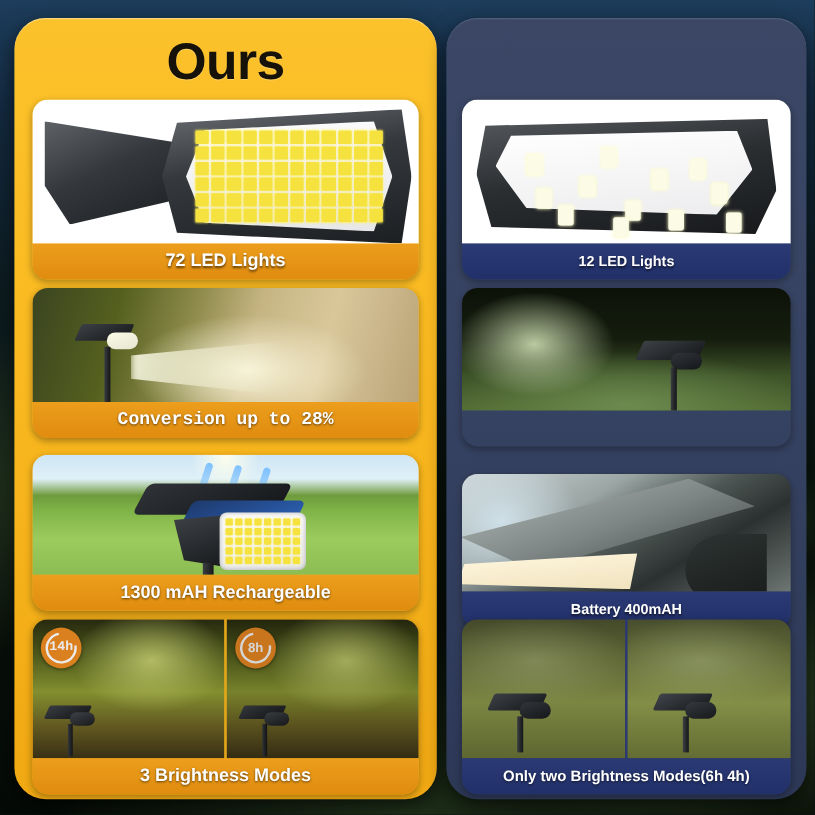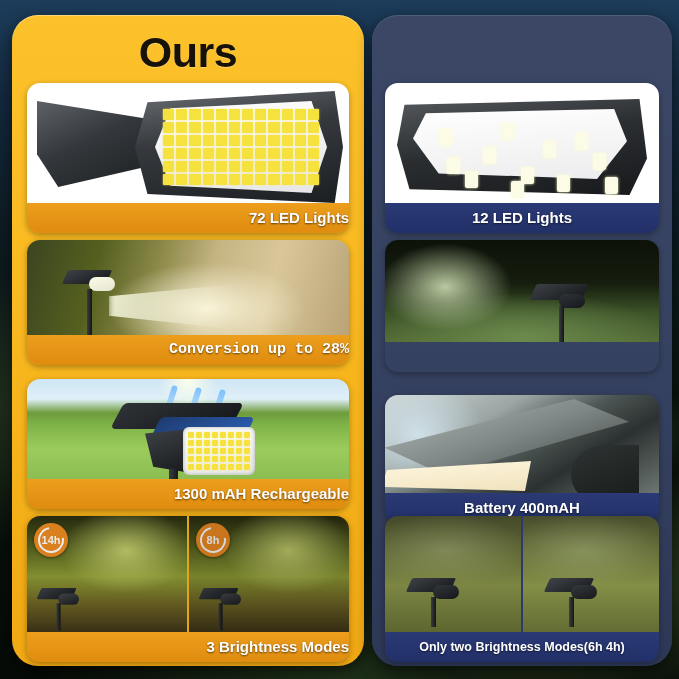--- a/index.html
+++ b/index.html
@@ -53,22 +53,22 @@
     position:absolute;left:15px;right:15px;border-radius:13px;overflow:hidden;
     box-shadow:0 2px 6px rgba(0,0,0,.33);
   }
   .others .card{left:13px;right:13px;}
   .media{position:absolute;left:0;right:0;top:0;bottom:30px;overflow:hidden;}
   .caption{
     position:absolute;left:0;right:0;bottom:0;height:30px;line-height:30px;
     text-align:center;font-size:15px;font-weight:bold;color:#fff;
     text-shadow:0 1px 2px rgba(0,0,0,.6);white-space:nowrap;
   }
-  .ours .caption{background:linear-gradient(180deg,#EC9E1C,#E08C0F);text-align:right;}
-  .others .caption{background:linear-gradient(180deg,#2b3a74,#22306a);font-size:15px;}
+  .ours .caption{background:linear-gradient(180deg,#EC9E1C,#E08C0F);}
+  .others .caption{background:linear-gradient(180deg,#2b3a74,#22306a);font-size:12px;}
   .others .caption.small{font-size:12.5px;}
 
   
   .ours .c1{top:0;height:150px;}
   .ours .c2{top:157px;height:125px;font-family:Liberation Mono, monospace;}
   .ours .c3{top:296px;height:130px;}
   .ours .c4{top:433px;height:146px;}
   
   .others .c1{top:0;height:150px;}
   .others .c2{top:157px;height:132px;}
@@ -367,21 +367,21 @@
             <div class="lamp-stem" style="left:52px;top:66px;width:9px;height:20px;"></div>
           </div>
         </div>
         <div class="caption">1300 mAH Rechargeable</div>
       </div>
 
       <div class="card c4">
         <div class="media">
           <div class="triptych">
             <div class="scene-hedge" style="filter:brightness(.92);">
-              <div class="badge" style="left:7px;top:7px;">
+              <div class="badge" style="left:7px;top:7px;font-family:Liberation Mono, monospace;">
                 <span>14h</span>
               </div>
               <div class="spike" style="left:12px;top:72px;transform:scale(.8);transform-origin:left top;">
                 <div class="panel-top"></div>
                 <div class="bodyb"></div>
                 <div class="pole" style="height:34px;"></div>
               </div>
             </div>
             <div class="scene-hedge" style="filter:brightness(.84);">
               <div class="badge" style="left:7px;top:7px;">

